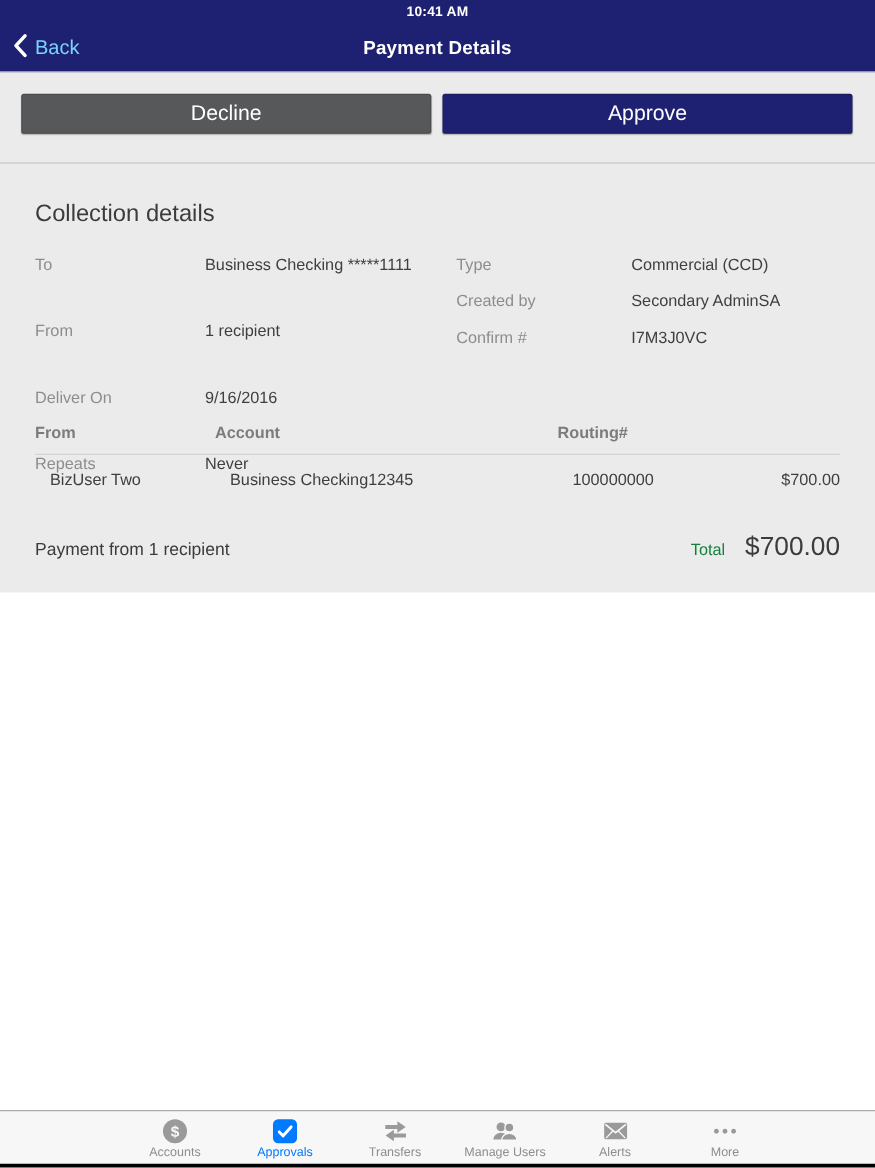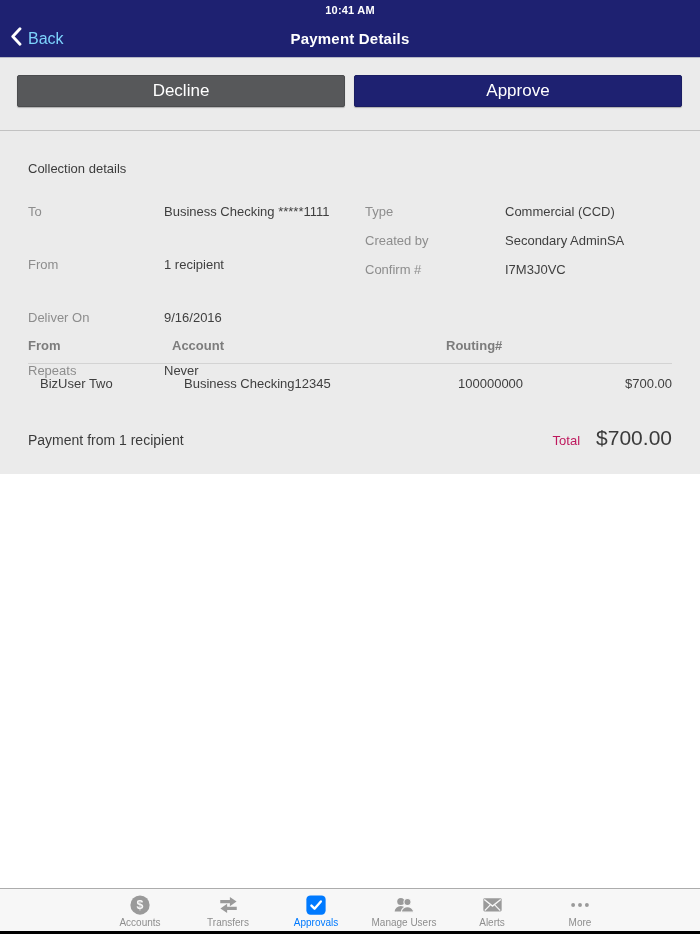--- a/index.html
+++ b/index.html
@@ -63,21 +63,21 @@
   .btn-decline{ left:17px;  background:var(--decline); border:1px solid #4b4c4e; }
   .btn-approve{ left:354px; background:var(--navy);   border:1px solid #1a1d62; }
 
   
   .card{
     position:absolute; top:131px; left:0; width:700px; height:343px;
     background:var(--bg-gray);
   }
   .card-heading{
     position:absolute; left:28px; top:30px;
-    font-size:13px; color:#3c3c3c;
+    font-size:19px; color:#3c3c3c;
   }
   .fields{ position:absolute; top:66px; display:grid; font-size:13px; }
   .fields-left { left:28px;  grid-template-columns:112px 230px;gap:24px; }
   .fields-right{ left:365px; grid-template-columns:140px 190px; }
   .fields > div{ height:29px; display:flex; align-items:center; }
   .field-label{ color:var(--label-gray); }
   .field-value{ color:var(--value-dark); }
 
   
   .table{
@@ -95,21 +95,21 @@
   }
   .cell-amount{ text-align:right; }
 
   .t-footer{
     position:absolute; left:28px; top:283px; width:644px;
     display:flex; justify-content:space-between; align-items:baseline;
     padding-top:12px;
   }
   .summary-text{ font-size:14px; color:#3b3b3b; }
   .total-group{ display:flex; align-items:baseline; gap:16px; }
-  .total-label{ font-size:13px; color:#be185d; }
+  .total-label{ font-size:13px; color:#15803d; }
   .total-amount{ font-size:21px; color:#3b3b3b; }
 
   
   .tab-bar{
     position:absolute; top:888px; left:0; width:700px; height:43px;
     background:#f7f7f7; border-top:1px solid #acacac;
     display:flex; justify-content:center;
   }
   .tab-group{ display:flex; transform:translateX(10px); }
   .tab{
@@ -212,40 +212,40 @@
     <div class="tab">
       <span class="icon">
         <svg width="22" height="22" viewBox="0 0 24 24">
           <circle cx="12" cy="12" r="10.5" fill="#9a9a9a"></circle>
           <text x="12" y="16.8" font-size="13.5" font-weight="bold" fill="#f7f7f7" text-anchor="middle" font-family="Liberation Sans, sans-serif">$</text>
         </svg>
       </span>
       <span class="tab-label">Accounts</span>
     </div>
 
+    <div class="tab active">
+      <span class="icon">
+        <svg width="22" height="22" viewBox="0 0 24 24">
+          <rect x="1.5" y="1.5" width="21" height="21" rx="4.5" fill="#007aff"></rect>
+          <path d="M7 12.6 l3.4 3.4 L17.3 8.2" fill="none" stroke="#fff" stroke-width="2.6" stroke-linecap="round" stroke-linejoin="round"></path>
+        </svg>
+      </span>
+      <span class="tab-label">Approvals</span>
+    </div>
+
     <div class="tab">
       <span class="icon">
         <svg width="23" height="22" viewBox="0 0 24 24">
           <g fill="#9a9a9a">
             <path d="M3 6.5 h10.5 V3.2 L20.8 8.3 13.5 13.4 V10.1 H3 z"></path>
             <path d="M21 17.5 H10.5 v3.3 L3.2 15.7 10.5 10.6 v3.3 H21 z"></path>
           </g>
         </svg>
       </span>
       <span class="tab-label">Transfers</span>
-    </div>
-
-    <div class="tab active">
-      <span class="icon">
-        <svg width="22" height="22" viewBox="0 0 24 24">
-          <rect x="1.5" y="1.5" width="21" height="21" rx="4.5" fill="#007aff"></rect>
-          <path d="M7 12.6 l3.4 3.4 L17.3 8.2" fill="none" stroke="#fff" stroke-width="2.6" stroke-linecap="round" stroke-linejoin="round"></path>
-        </svg>
-      </span>
-      <span class="tab-label">Approvals</span>
     </div>
 
     <div class="tab">
       <span class="icon">
         <svg width="24" height="22" viewBox="0 0 24 24">
           <g fill="#9a9a9a">
             <circle cx="8.5" cy="8.2" r="3.9"></circle>
             <path d="M1.8 19.2 a6.7 6 0 0 1 13.4 0 z"></path>
             <circle cx="15.8" cy="8.8" r="3.9" stroke="#f7f7f7" stroke-width="1.2"></circle>
             <path d="M9.1 19.8 a6.7 6 0 0 1 13.4 0 z" stroke="#f7f7f7" stroke-width="1.2"></path>

